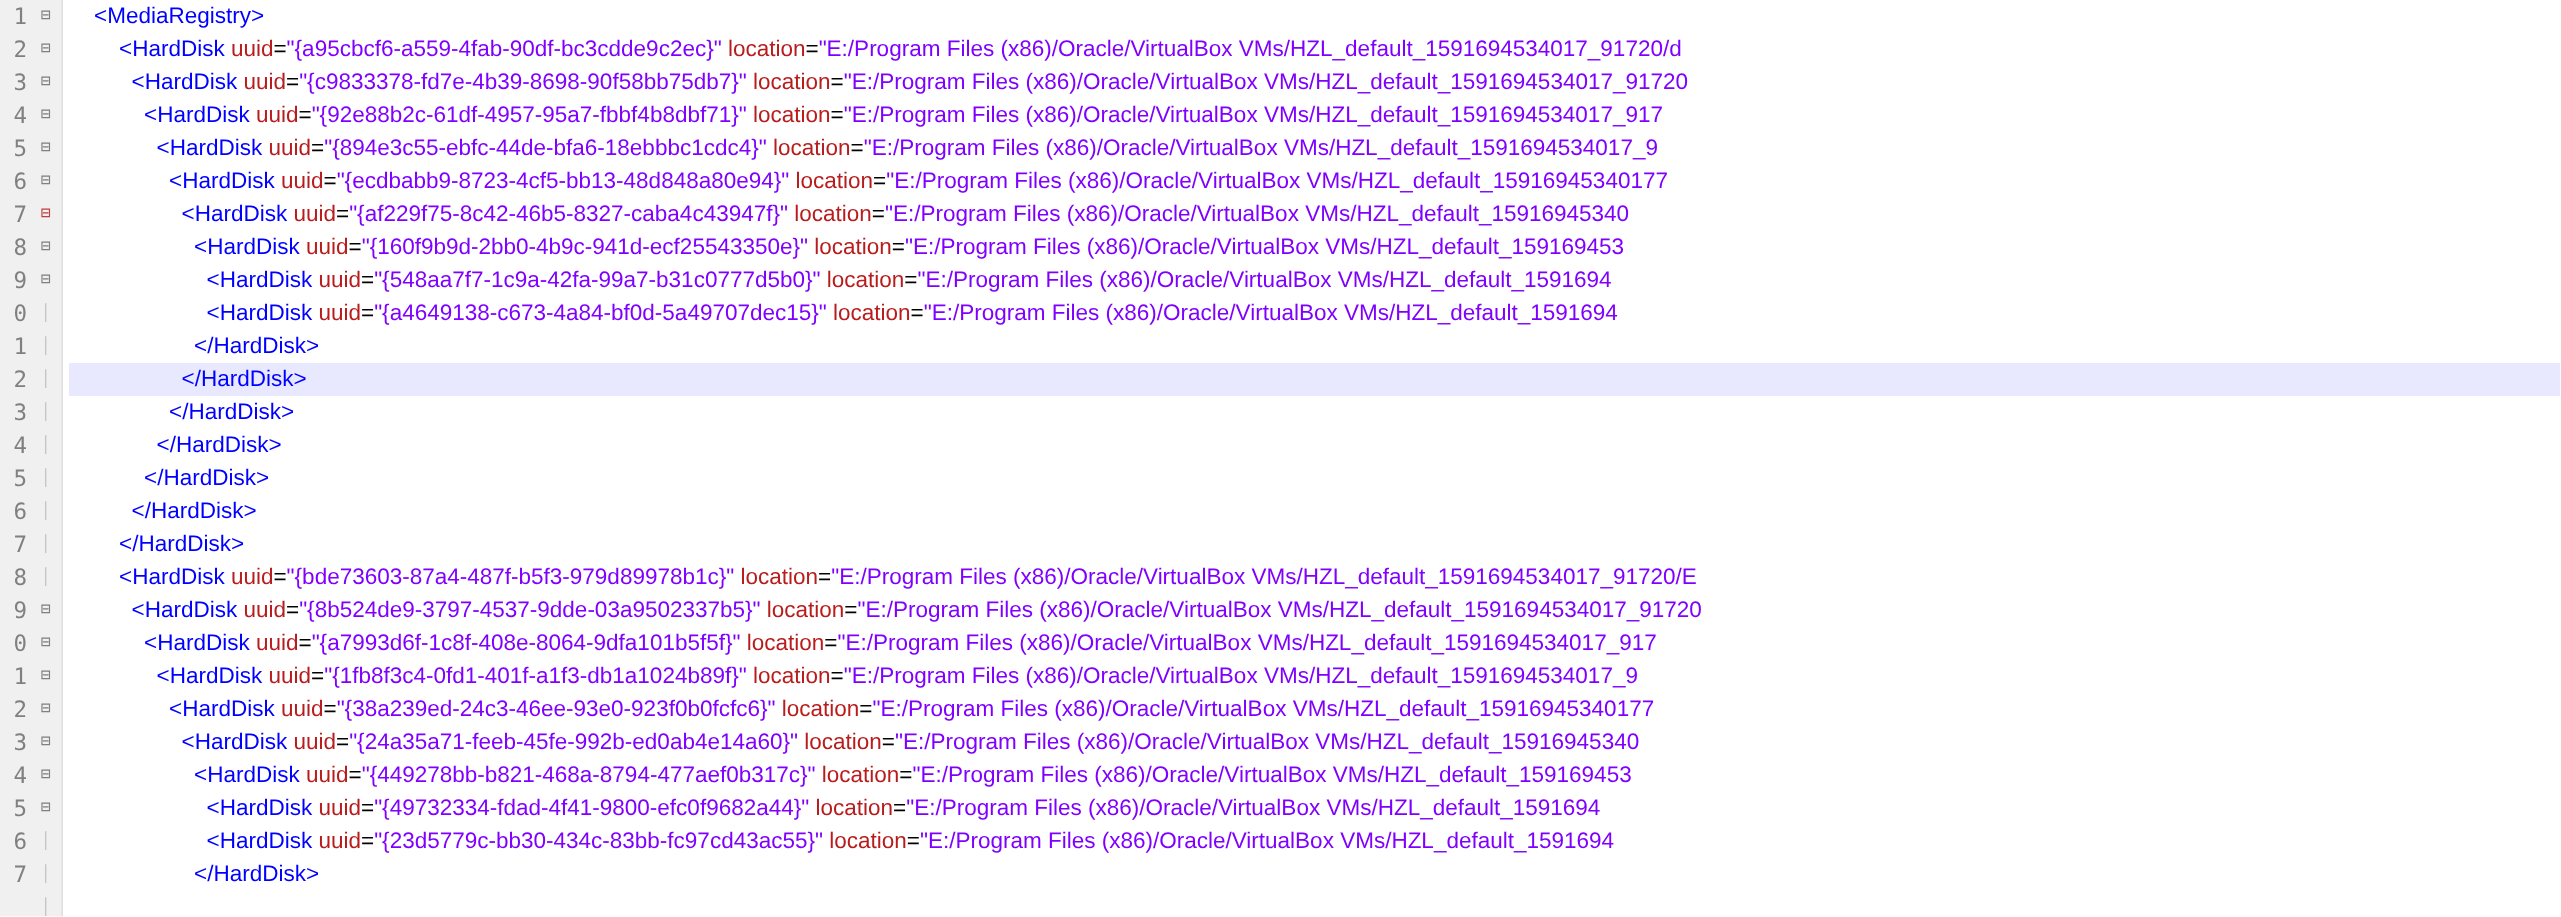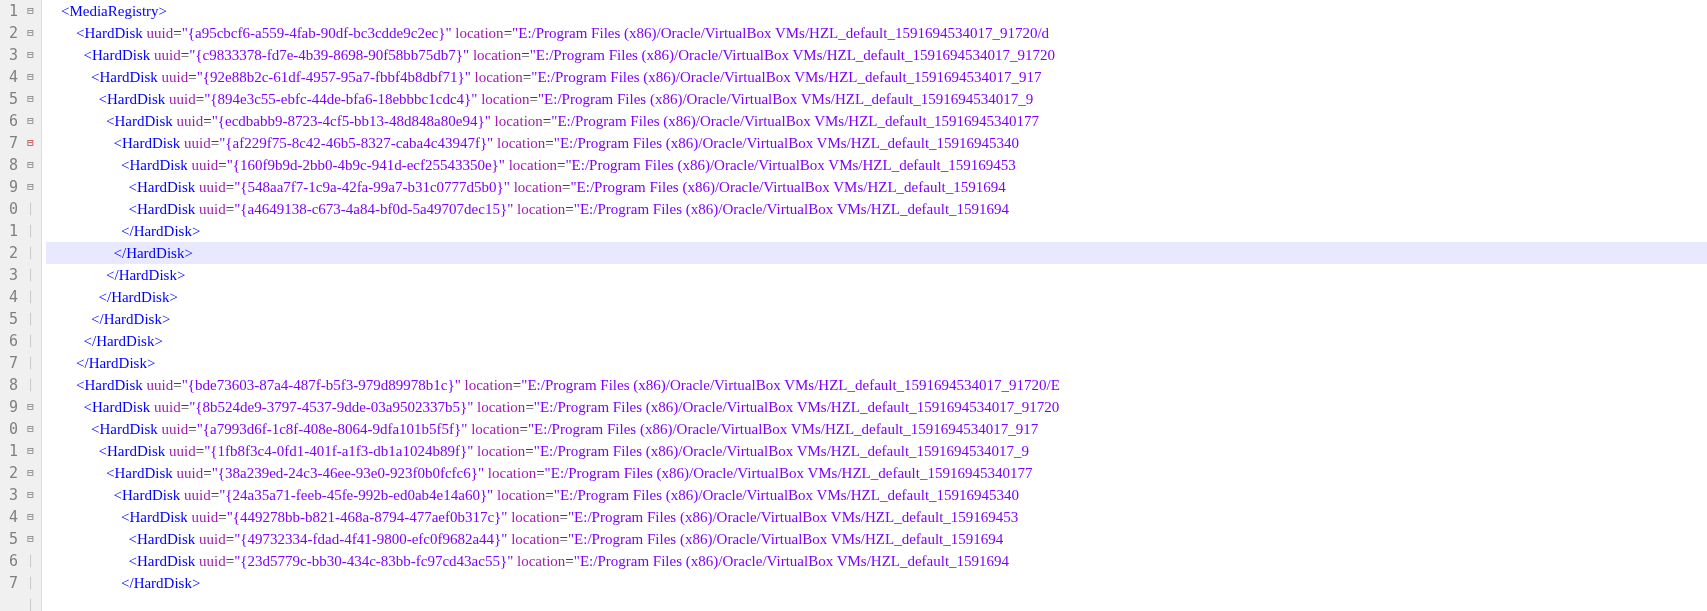--- a/index.html
+++ b/index.html
@@ -42,24 +42,24 @@
   .fold .pipe::before { content:"│"; color:#c0c0c0;}
   .code {
     flex: 1;
     line-height: 22px;
     padding-left: 4px;
     overflow: hidden;
   }
   .line { height:22px; display:block; }
   .line.cursorline { background:#e8e8ff; }
   .tag { color:#0000ff; }
-  .attr { color:#a21caf; }
+  .attr { color:#b91c1c; }
   .str { color:#8000ff; }
   .eq { color:#000000; }
-  pre { margin:0; font-family:Liberation Serif, serif; }
+  pre { margin:0; font-family:Liberation Sans, sans-serif; }
 </style>
 </head>
 <body>
 
 <div class="editor">
   <div class="gutter" id="gutter">
       <div>1</div>
       <div>2</div>
       <div>3</div>
       <div>4</div>

